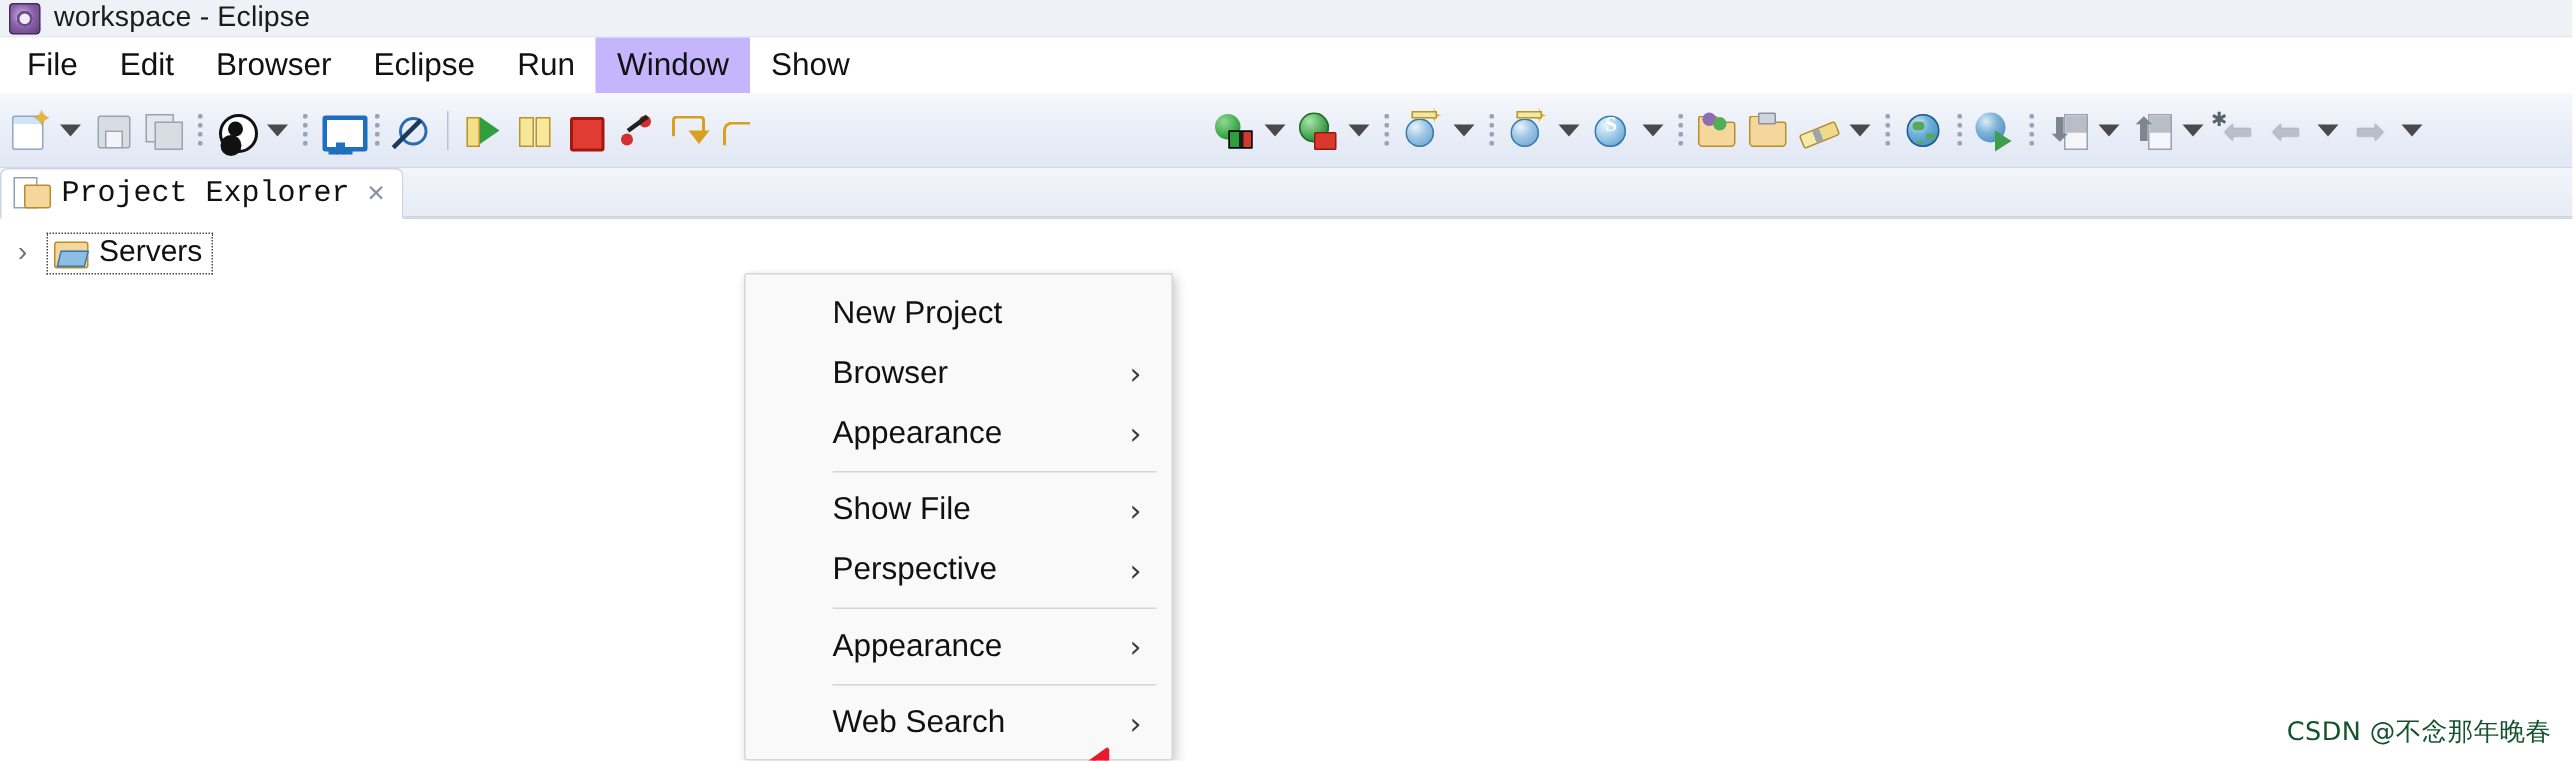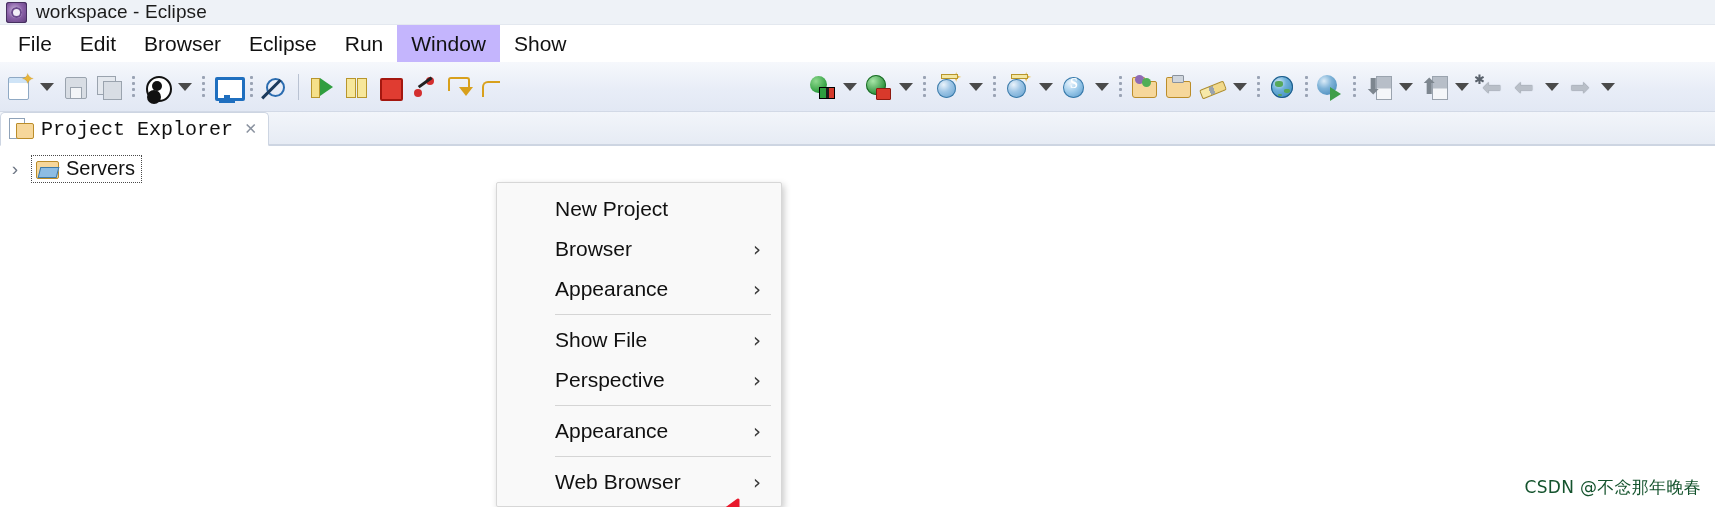--- a/index.html
+++ b/index.html
@@ -692,21 +692,21 @@
       <span>Perspective</span>
       <span class="chev">›</span>
     </div>
     <div class="mi-sep"></div>
     <div class="mi">
       <span>Appearance</span>
       <span class="chev">›</span>
     </div>
     <div class="mi-sep"></div>
     <div class="mi">
-      <span>Web Browser</span>
+      <span>Web Search</span>
       <span class="chev">›</span>
     </div>
 
   </div>
 
   <svg id="red-arrow" viewBox="0 0 80 62">
     <path d="M4 22 L26 6 L26 15 L58 44 L72 58 L62 60 L44 44 L22 27 L22 36 Z" fill="#e8192c" stroke="#e8192c" stroke-width="3" stroke-linejoin="round"></path>
   </svg>
 
 </div>

